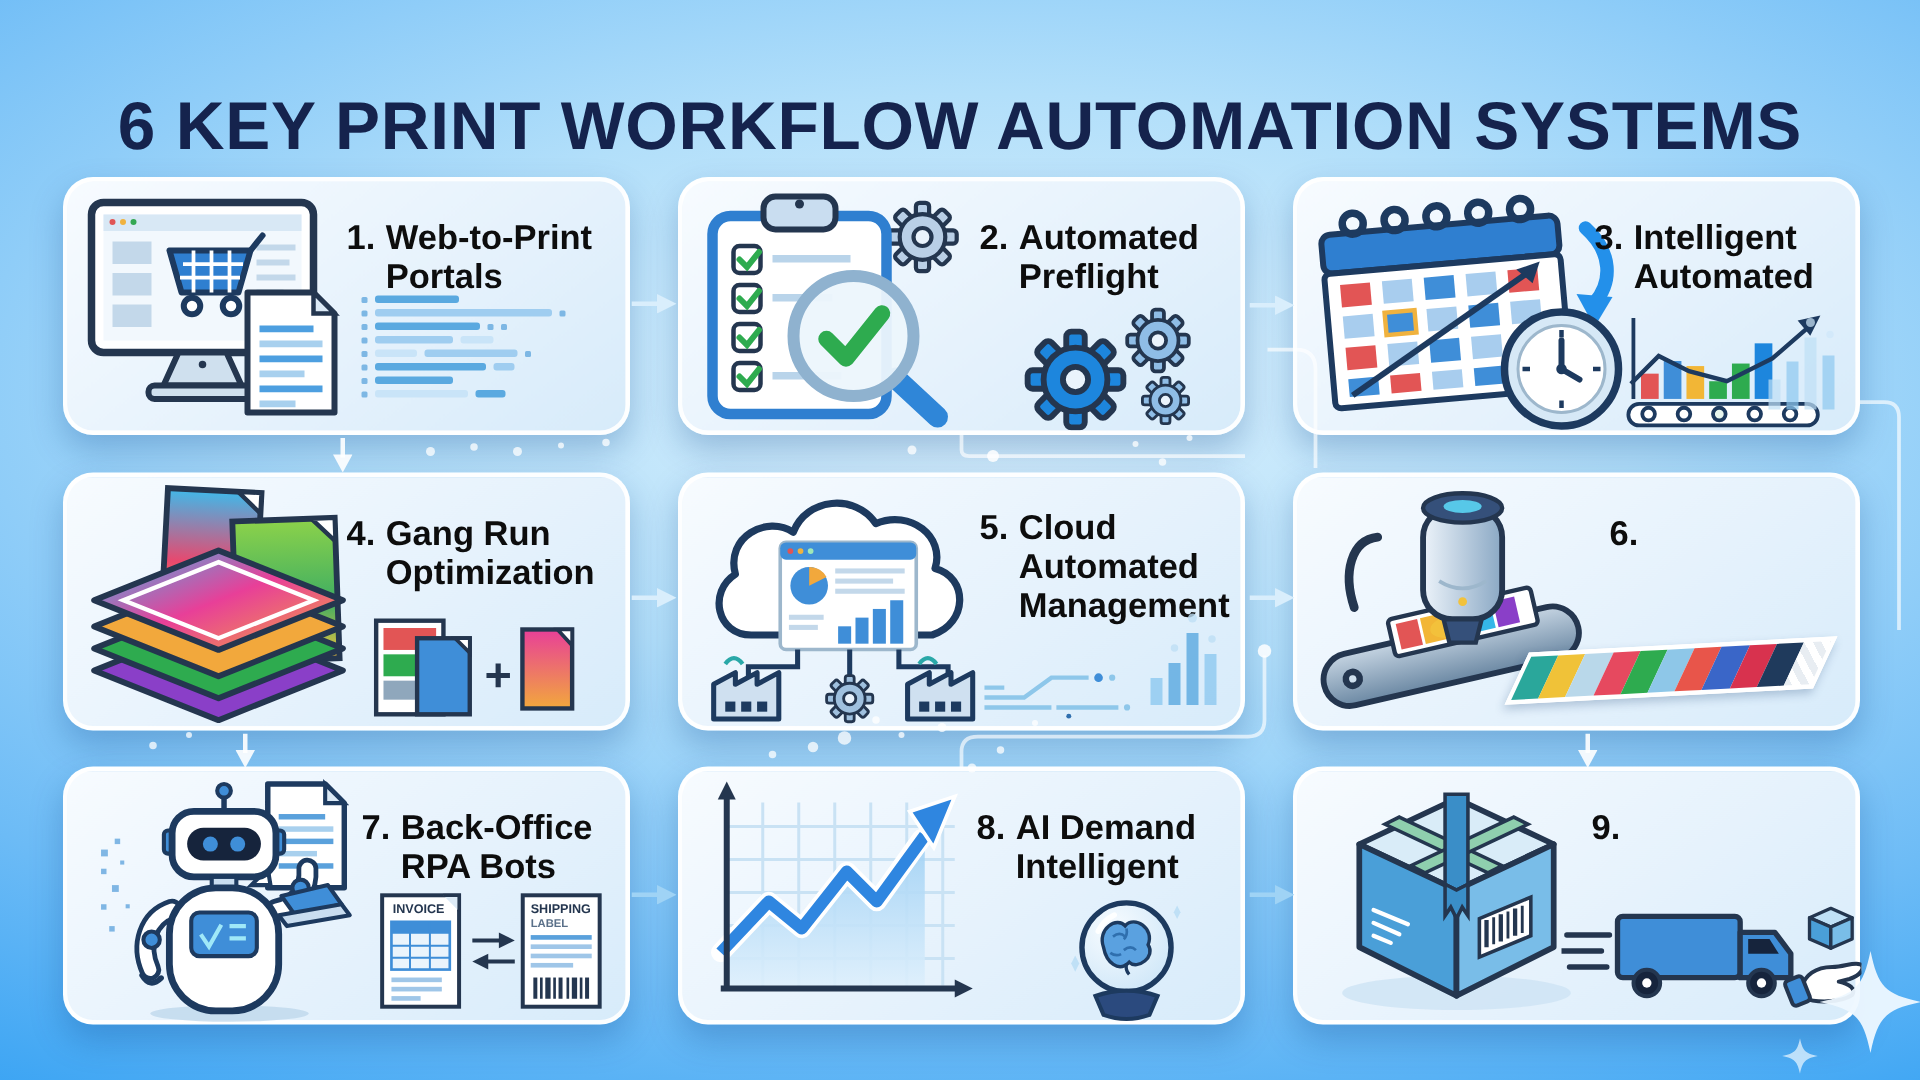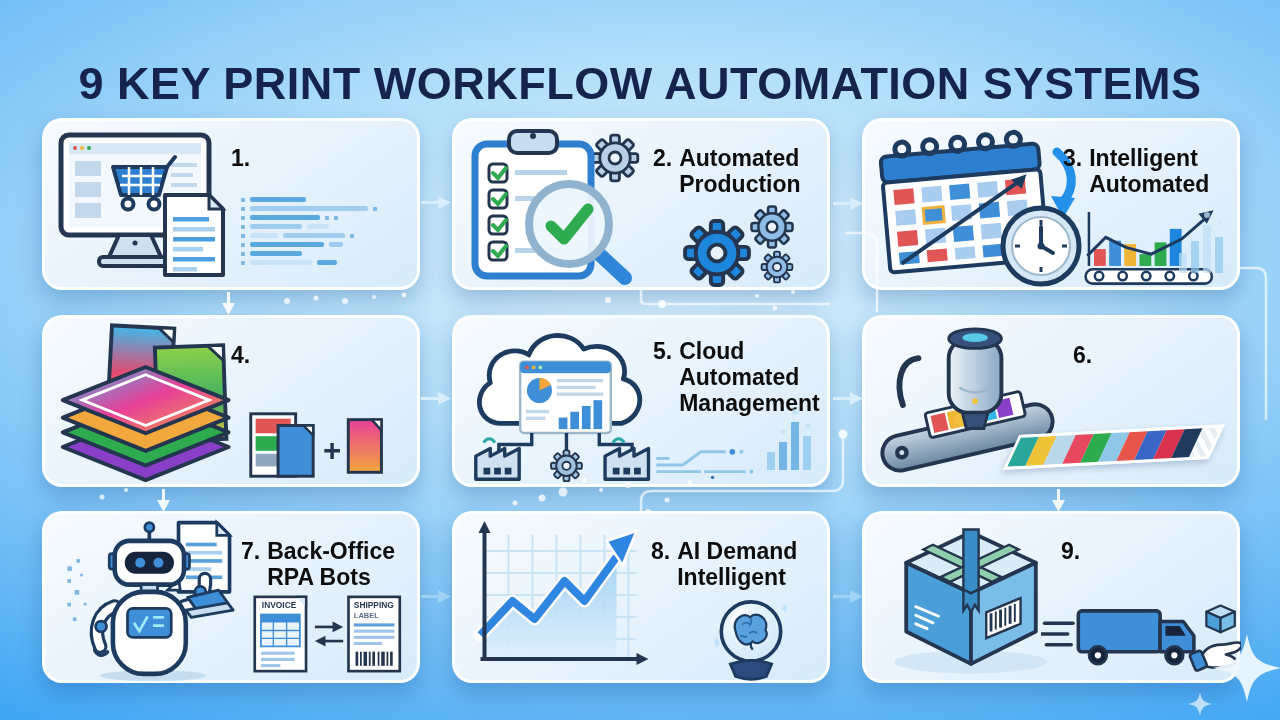--- a/index.html
+++ b/index.html
@@ -102,21 +102,21 @@
       <stop offset="0" stop-color="#9ed0f4"></stop>
         <stop offset="1" stop-color="#ddeffc"></stop>
     </linearGradient>
     <radialGradient id="g-ball" cx=".35" cy=".3" r=".9">
       <stop offset="0" stop-color="#f8fcff"></stop>
         <stop offset="1" stop-color="#c8e3f7"></stop>
     </radialGradient>
   </defs>
 </svg>
 
-<h1 class="page-title">9 KEY PRINT WORKFLOW AUTOMATION SYSTEMS</h1>
+<h1 class="page-title">6 KEY PRINT WORKFLOW AUTOMATION SYSTEMS</h1>
 
 <div class="card" style="left:42px;top:118px;">
   <svg class="icon-main" width="190" height="160" viewBox="0 0 190 150">
     <g>
       <rect x="8" y="4" width="148" height="100" rx="8" fill="#fff" stroke="#24364f" stroke-width="5"></rect>
       <rect x="16" y="12" width="132" height="84" fill="#f2f8fd"></rect>
       <rect x="16" y="12" width="132" height="11" fill="#d8e8f5"></rect>
       <circle cx="22" cy="17" r="2" fill="#e05555"></circle>
         <circle cx="29" cy="17" r="2" fill="#f0b23e"></circle>
         <circle cx="36" cy="17" r="2" fill="#34a853"></circle>
@@ -144,20 +144,21 @@
       <rect x="8" y="22" width="36" height="4.5" fill="#4d9fe0"></rect>
       <rect x="8" y="32" width="42" height="4.5" fill="#a8d0ee"></rect>
       <rect x="8" y="42" width="42" height="4.5" fill="#4d9fe0"></rect>
       <rect x="8" y="52" width="30" height="4.5" fill="#a8d0ee"></rect>
       <rect x="8" y="62" width="42" height="4.5" fill="#4d9fe0"></rect>
       <rect x="8" y="72" width="24" height="4.5" fill="#a8d0ee"></rect>
     </g>
   </svg>
   <div class="label" style="left:186px;top:24px;">
     <span class="num">1.</span>
+    <span>Web-to-Print Portals</span>
   </div>
   <div class="dashrows">
     <div class="dashrow">
         <span class="b"></span>
         <span class="l" style="width:56px;background:#5aa9e0"></span>
       </div>
     <div class="dashrow">
         <span class="b"></span>
         <span class="l" style="width:118px;background:#9fcdf0"></span>
         <span class="b"></span>
@@ -224,21 +225,21 @@
       </g>
     </g>
     <g>
       <line x1="134" y1="126" x2="162" y2="152" stroke="#2f86d8" stroke-width="14" stroke-linecap="round"></line>
       <circle cx="106" cy="98" r="40" fill="rgba(236,246,252,.95)" stroke="#8fb2cf" stroke-width="8"></circle>
       <path d="M88,100 l13,13 l24,-30" stroke="#2eab4f" stroke-width="11" fill="none" stroke-linecap="round" stroke-linejoin="round"></path>
     </g>
   </svg>
   <div class="label" style="left:198px;top:24px;">
     <span class="num">2.</span>
-    <span>Automated Production</span>
+    <span>Automated Preflight</span>
   </div>
   <svg class="sub" style="left:222px;top:80px;" width="130" height="86" viewBox="0 0 130 86">
     <use href="#gearg" transform="translate(40,52) scale(.56)" color="#1d86dd"></use>
     <use href="#gearg" transform="translate(95,26) scale(.36)" color="#8fbde6"></use>
     <use href="#gearg" transform="translate(100,66) scale(.27)" color="#8fbde6"></use>
   </svg>
 </div>
 
 <div class="card" style="left:862px;top:118px;">
   <svg class="icon-main" width="212" height="162" viewBox="0 0 212 162">
@@ -336,20 +337,21 @@
     <g>
       <path d="M95,93 L180,127 L95,161 L10,127 Z" fill="#8a3fc8" stroke="#24364f" stroke-width="4" stroke-linejoin="round"></path>
       <path d="M95,78 L180,112 L95,146 L10,112 Z" fill="#2eab4f" stroke="#24364f" stroke-width="4" stroke-linejoin="round"></path>
       <path d="M95,63 L180,97 L95,131 L10,97 Z" fill="#f2a83c" stroke="#24364f" stroke-width="4" stroke-linejoin="round"></path>
       <path d="M95,45 L180,79 L95,113 L10,79 Z" fill="url(#g-top)" stroke="#24364f" stroke-width="4" stroke-linejoin="round"></path>
       <path d="M95,53 L160,79 L95,105 L30,79 Z" fill="none" stroke="#fff" stroke-width="3"></path>
     </g>
   </svg>
   <div class="label" style="left:186px;top:24px;">
     <span class="num">4.</span>
+    <span>Gang Run Optimization</span>
   </div>
   <svg class="sub" style="left:200px;top:88px;" width="150" height="78" viewBox="0 0 150 80">
     <rect x="4" y="8" width="46" height="64" fill="#fff" stroke="#24364f" stroke-width="3"></rect>
     <rect x="9" y="13" width="36" height="15" fill="#e25555"></rect>
     <rect x="9" y="31" width="36" height="15" fill="#2eab4f"></rect>
     <rect x="9" y="49" width="36" height="13" fill="#8fa7bc"></rect>
     <g>
       <rect x="32" y="20" width="36" height="52" fill="#3f8ed8" stroke="#24364f" stroke-width="3"></rect>
       <path d="M58,20 L68,20 L68,30 Z" fill="#fff" stroke="#24364f" stroke-width="2.5"></path>
     </g>

